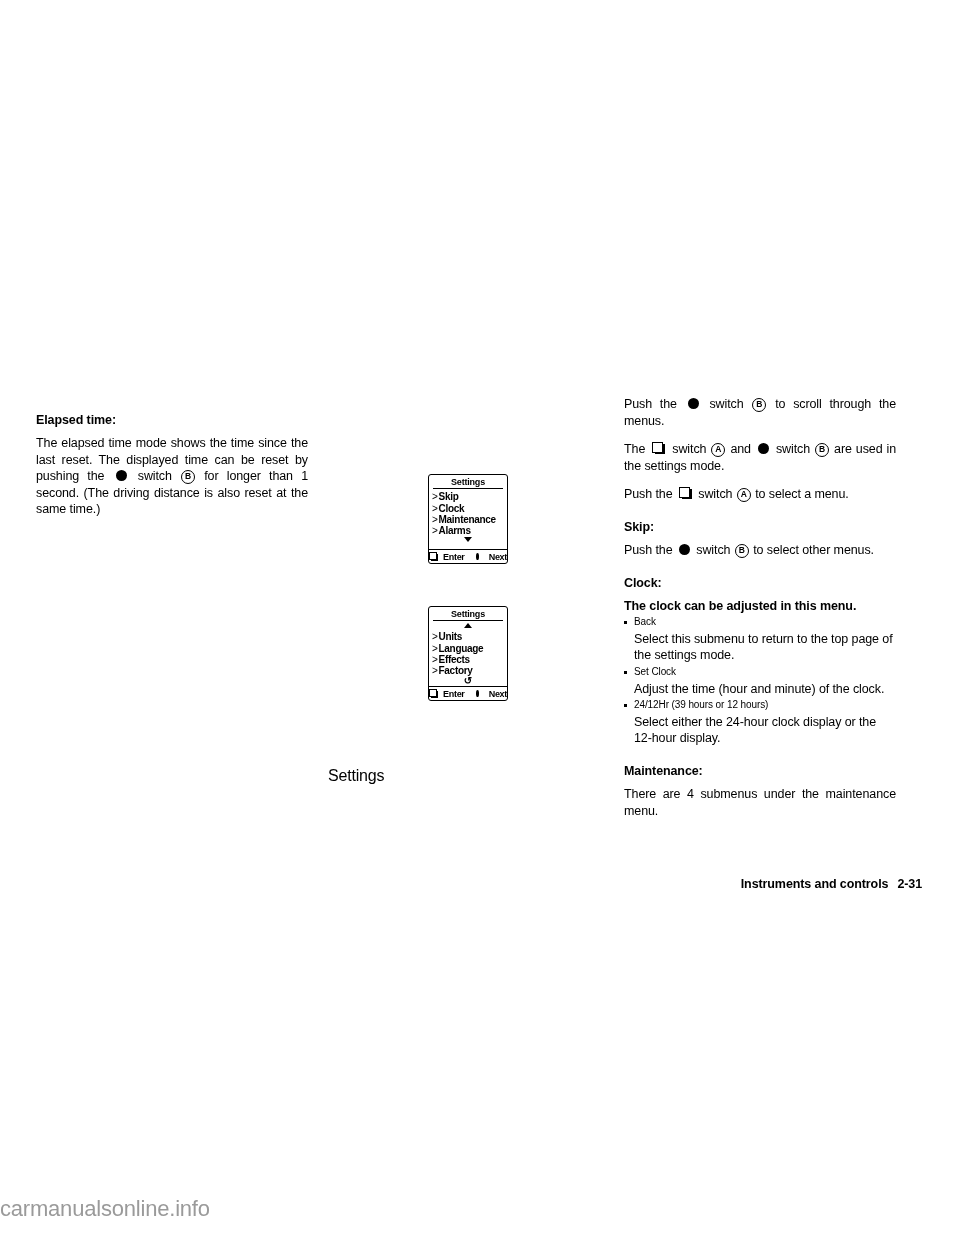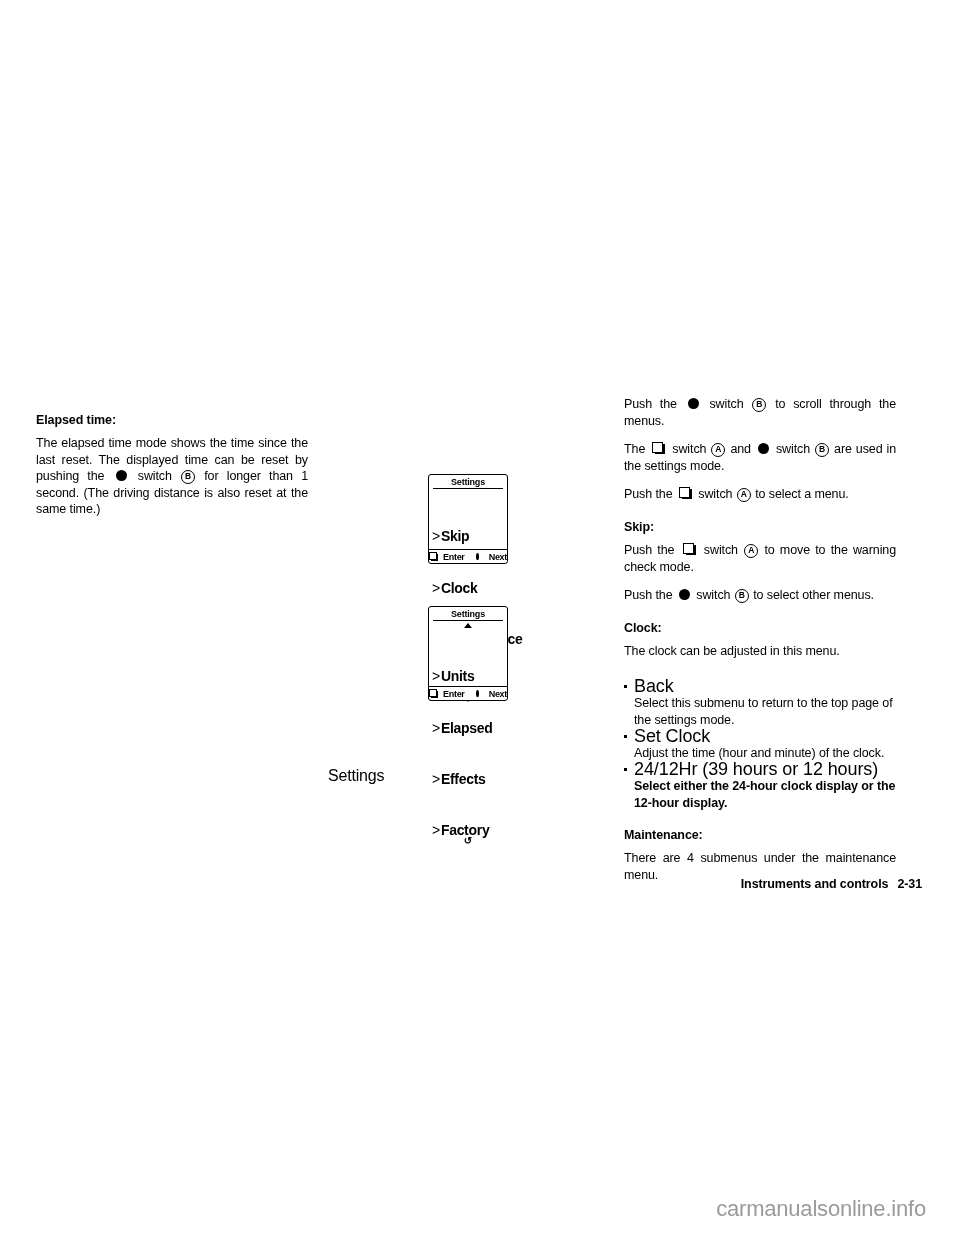--- a/index.html
+++ b/index.html
@@ -63,21 +63,21 @@
   }
   .section-title {
     font-size: 16px;
     line-height: 20px;
     font-weight: normal;
     margin: 0 0 11px 0;
     letter-spacing: -0.2px;
   }
 
   .bullet-line {
-    font-size: 18px;
+    font-size: 10px;
     line-height: 16.6px;
     margin: 0;
     padding-left: 10px;
     position: relative;
     letter-spacing: -0.1px;
   }
   .bullet-line .sq {
     position: absolute;
     left: 0px;
     top: 7px;
@@ -202,26 +202,25 @@
     text-align: center;
     font-size: 10px;
     line-height: 9px;
     height: 10px;
     font-weight: bold;
   }
   .lcd-items {
     padding: 1px 0 0 3px;
   }
   .lcd-item {
-    font-size: 14px;
+    font-size: 10px;
     line-height: 11.2px;
     font-weight: bold;
     letter-spacing: -0.3px;
     white-space: nowrap;
-    margin-top: 40px;
   }
   .lcd-item .chev {
     font-weight: normal;
     margin-right: 1px;
   }
   .lcd-footer {
     position: absolute;
     left: 0; right: 0; bottom: 0;
     border-top: 1.4px solid #000;
     height: 13px;
@@ -260,21 +259,20 @@
   .footer .pg {
     margin-left: 9px;
   }
 
   
   .watermark {
     position: absolute;
     left: 0;
     top: 1196px;
     width: 926px;
-    text-align: right;
     font-size: 22px;
     color: #9a9a9a;
     letter-spacing: -0.2px;
   }
 </style>
 </head>
 <body>
 
 <div class="page">
 
@@ -324,21 +322,21 @@
     <div class="lcd-title">Settings</div>
     <div class="lcd-rule"></div>
     <div class="lcd-arrow-up">
       <span class="tri-up"></span>
     </div>
     <div class="lcd-items">
       <div class="lcd-item">
         <span class="chev">&gt;</span><span>Units</span>
       </div>
       <div class="lcd-item">
-        <span class="chev">&gt;</span><span>Elapsed</span>
+        <span class="chev">&gt;</span><span>Language</span>
       </div>
       <div class="lcd-item">
         <span class="chev">&gt;</span><span>Effects</span>
       </div>
       <div class="lcd-item">
         <span class="chev">&gt;</span><span>Factory</span>
       </div>
     </div>
     <div class="ret-arrow">↺</div>
     <div class="lcd-footer">
@@ -381,54 +379,47 @@
     <p class="para nojust">
       <span>Push the</span>
       <span class="sw-square"><span class="shadow"></span><span class="face"></span></span>
       <span>switch</span>
       <span class="circ-letter">A</span>
       <span>to select a menu.</span>
     </p>
 
     <div class="h-bold">Skip:</div>
 
-    <p class="para">
-      <span>Push the</span>
-      <span class="sw-square"><span class="shadow"></span><span class="face"></span></span>
-      <span>switch</span>
-      <span class="circ-letter">A</span>
-      <span>to move to the warning check mode.</span>
-    </p>
 
     <p class="para nojust">
       <span>Push the</span>
       <span class="sw-round"></span>
       <span>switch</span>
       <span class="circ-letter">B</span>
       <span>to select other menus.</span>
     </p>
 
     <div class="h-bold">Clock:</div>
 
-    <p class="para nojust" style="margin-bottom:19px;">The clock can be adjusted in this menu.</p>
+    <p class="para nojust" style="margin-bottom:0;font-weight:bold;">The clock can be adjusted in this menu.</p>
 
     <div class="bullet-line">
       <span class="sq"></span><span>Back</span>
     </div>
     <div class="bullet-sub">Select this submenu to return to the top page of the settings mode.</div>
 
     <div class="bullet-line">
       <span class="sq"></span><span>Set Clock</span>
     </div>
     <div class="bullet-sub">Adjust the time (hour and minute) of the clock.</div>
 
     <div class="bullet-line">
       <span class="sq"></span><span>24/12Hr (39 hours or 12 hours)</span>
     </div>
-    <div class="bullet-sub" style="font-weight:bold;">Select either the 24-hour clock display or the 12-hour display.</div>
+    <div class="bullet-sub" style="">Select either the 24-hour clock display or the 12-hour display.</div>
 
     <div class="h-bold">Maintenance:</div>
 
     <p class="para last">There are 4 submenus under the maintenance menu.</p>
   </div>
 
   <div class="footer">
     <span>Instruments and controls</span><span class="pg">2-31</span>
   </div>
 

